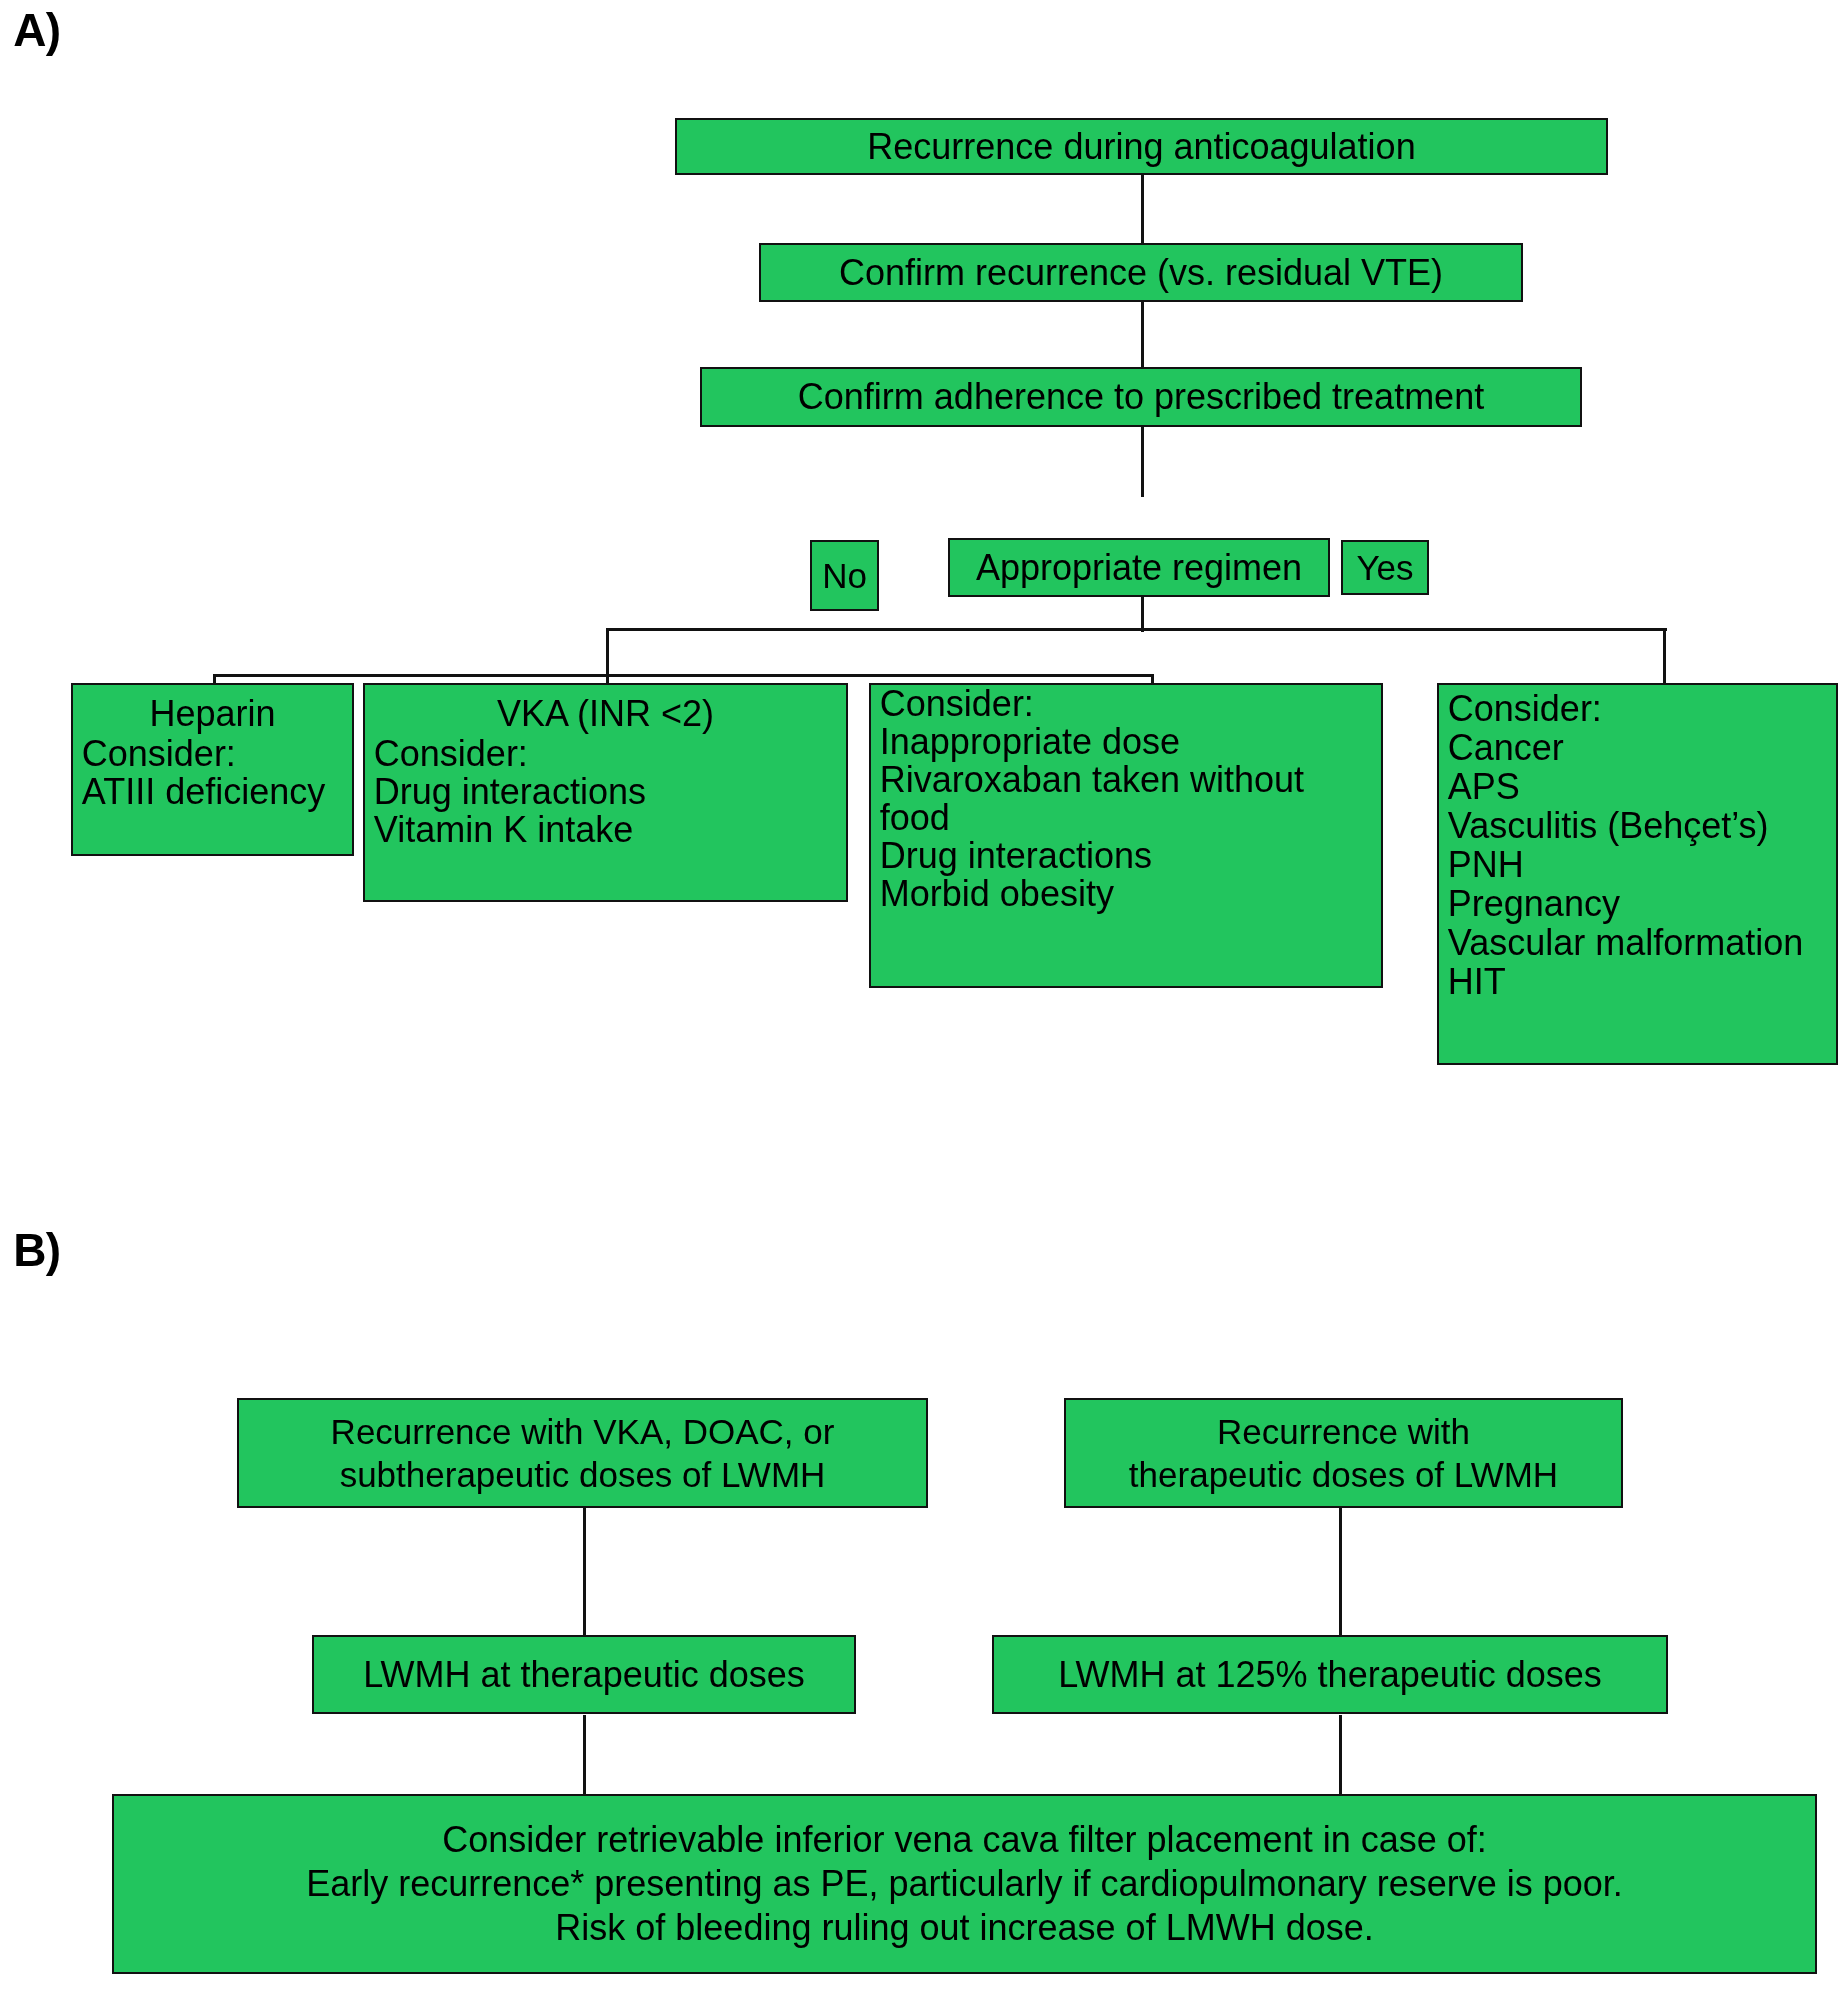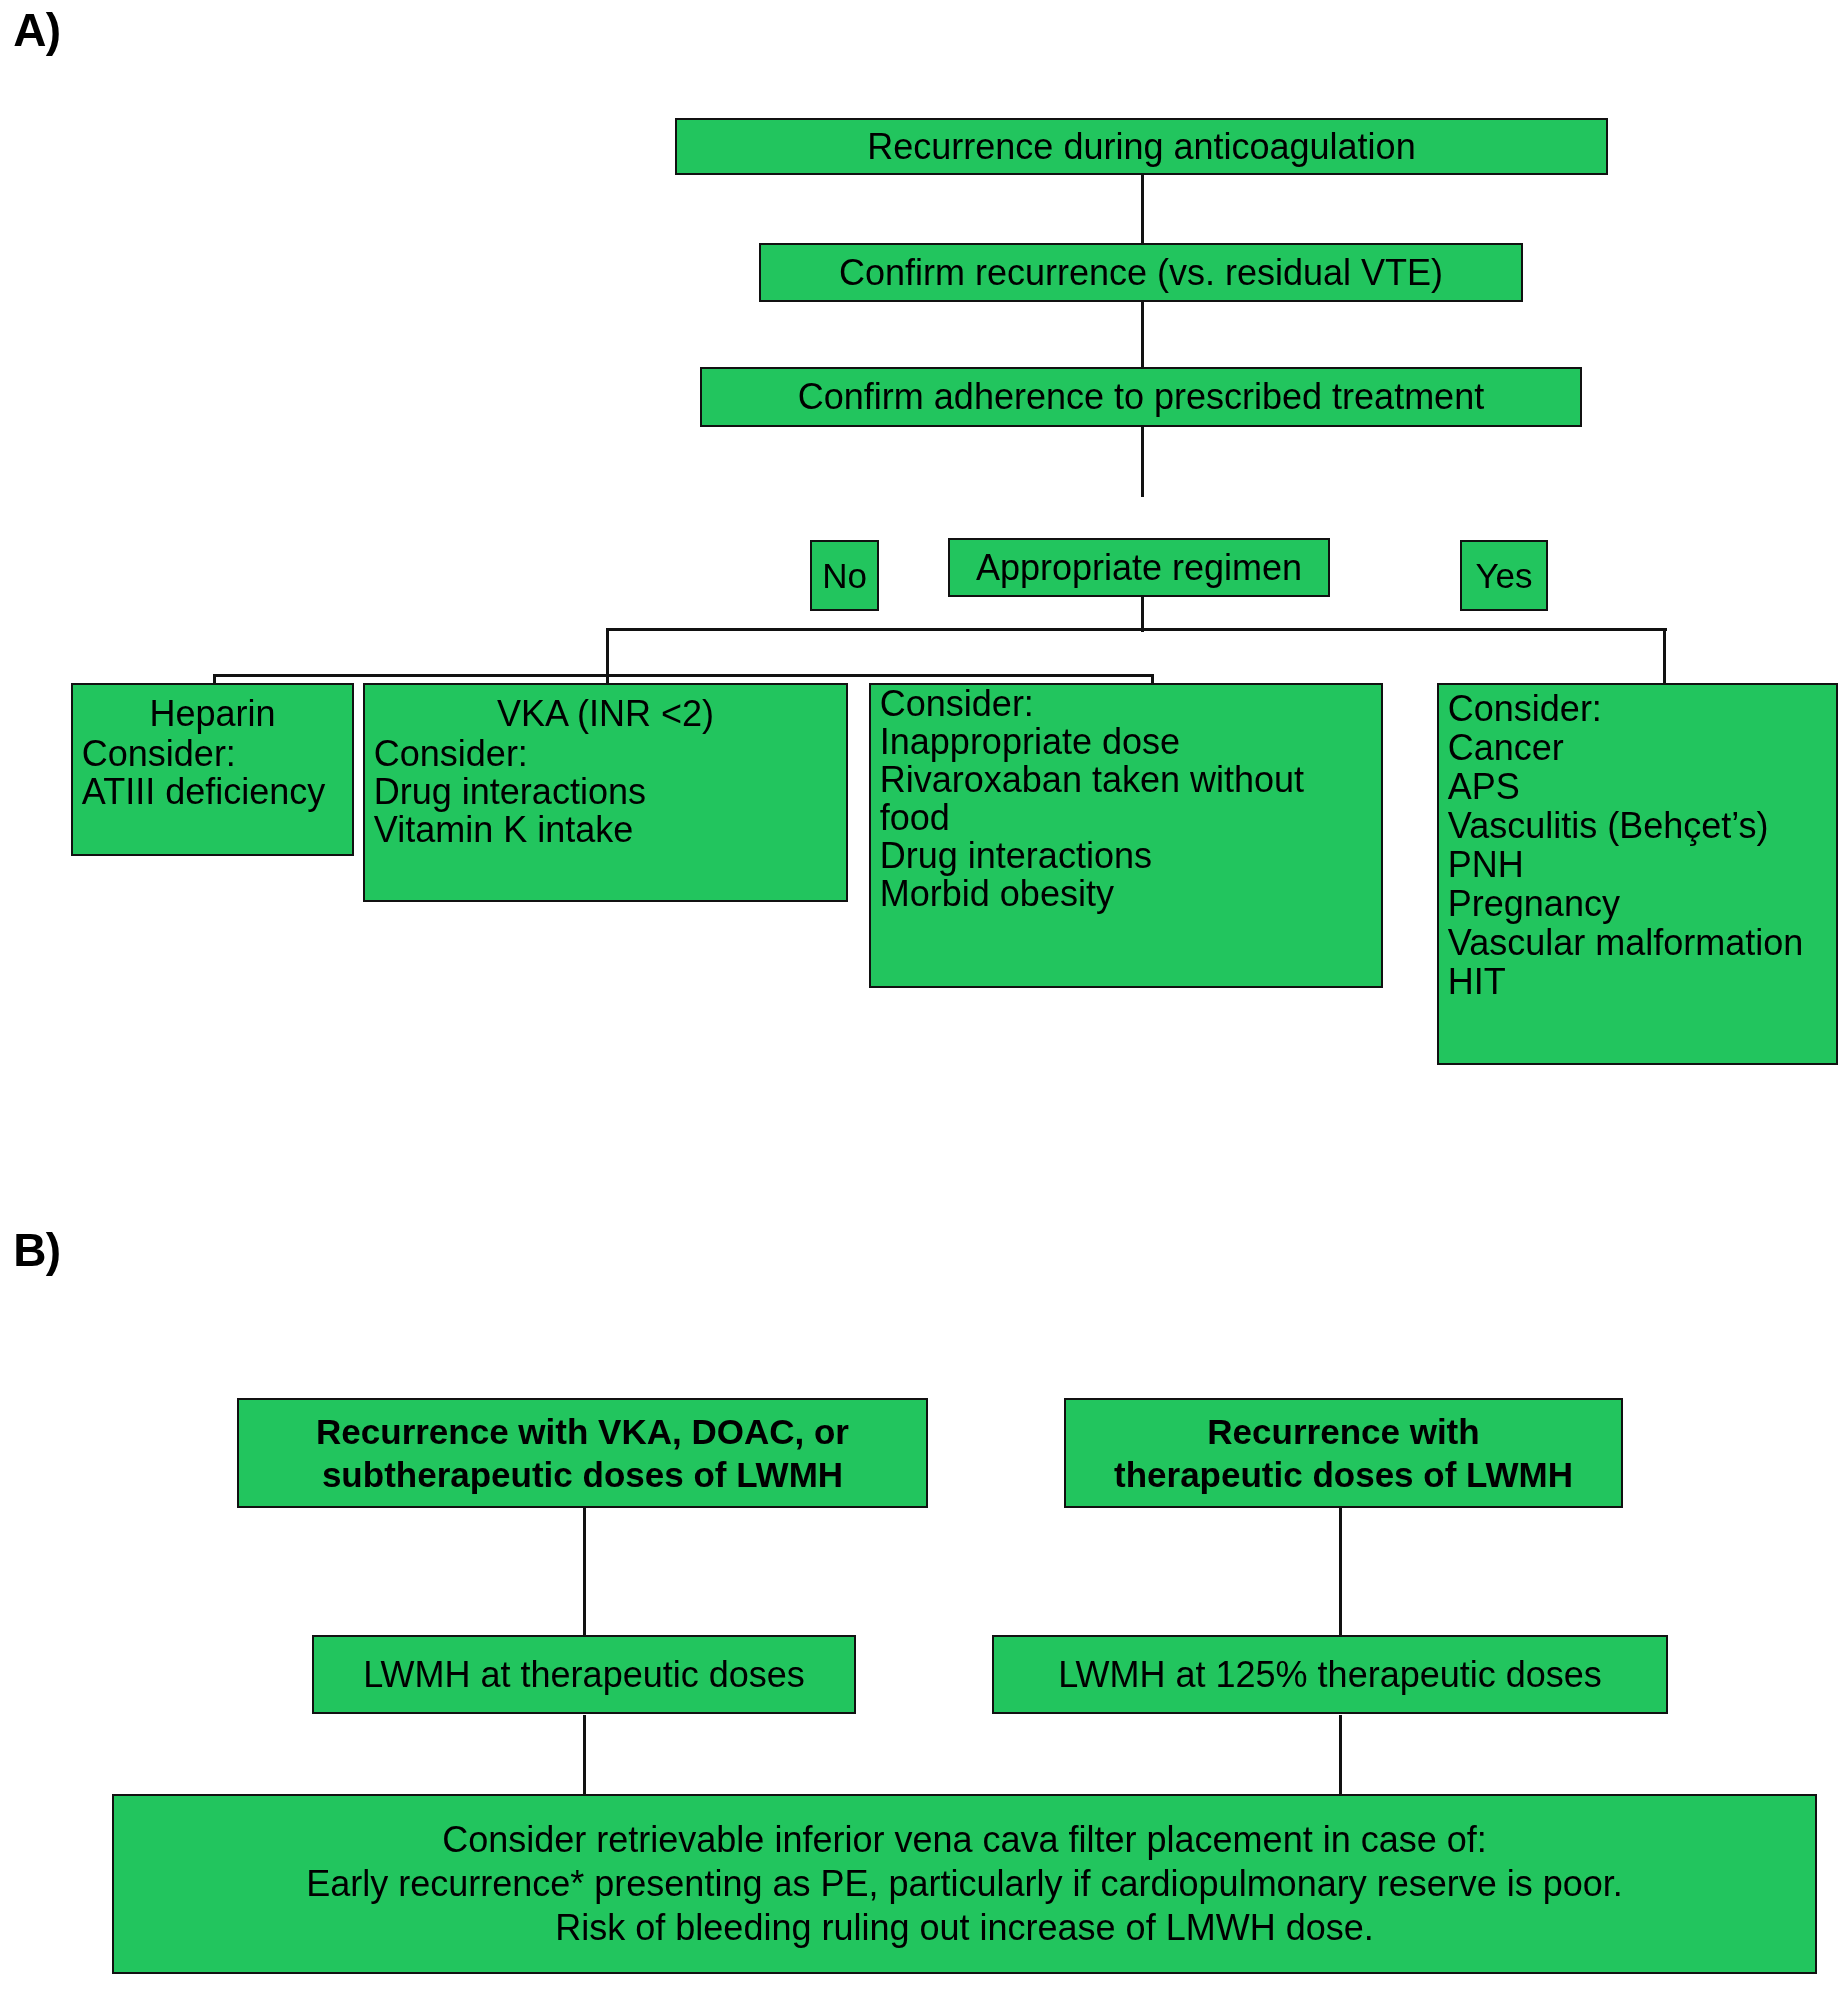--- a/index.html
+++ b/index.html
@@ -87,21 +87,20 @@
     align-items: center;
     justify-content: center;
   }
   .node.smallbox .txt {
     font-size: 35px;
     line-height: 37px;
   }
   .node.multiline .txt {
     font-size: 35px;
     line-height: 43px;
-    font-weight: bold;
   }
   
   .conn {
     position: absolute;
     background: #111111;
     z-index: 1;
   }
   .conn.v { width: 2.9px; }
   .conn.h { height: 2.9px; }
 </style>
@@ -139,21 +138,21 @@
   </div>
 
   <div class="node center" style="left:948px; top:495px; width:382px; height:59px;margin-top:43px;">
     <span class="txt">Appropriate regimen</span>
   </div>
 
   <div class="node smallbox" style="left:810px; top:540px; width:69px; height:71px;">
     <span class="txt">No</span>
   </div>
 
-  <div class="node smallbox" style="left:1460px; top:540px; width:88px; height:71px;">
+  <div class="node smallbox" style="left:1341px; top:540px; width:88px; height:55px;">
     <span class="txt">Yes</span>
   </div>
 
   <div class="node listbox" style="left:71px; top:683px; width:283px; height:173px;">
     <span class="head">Heparin</span>
     <span class="list">Consider:
 ATIII deficiency</span>
   </div>
 
   <div class="node listbox" style="left:363px; top:683px; width:485px; height:219px;">

